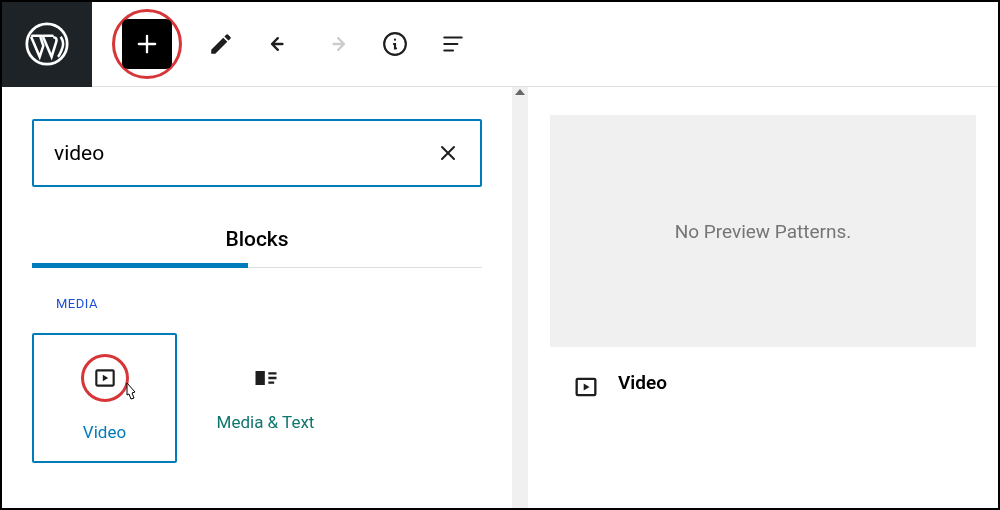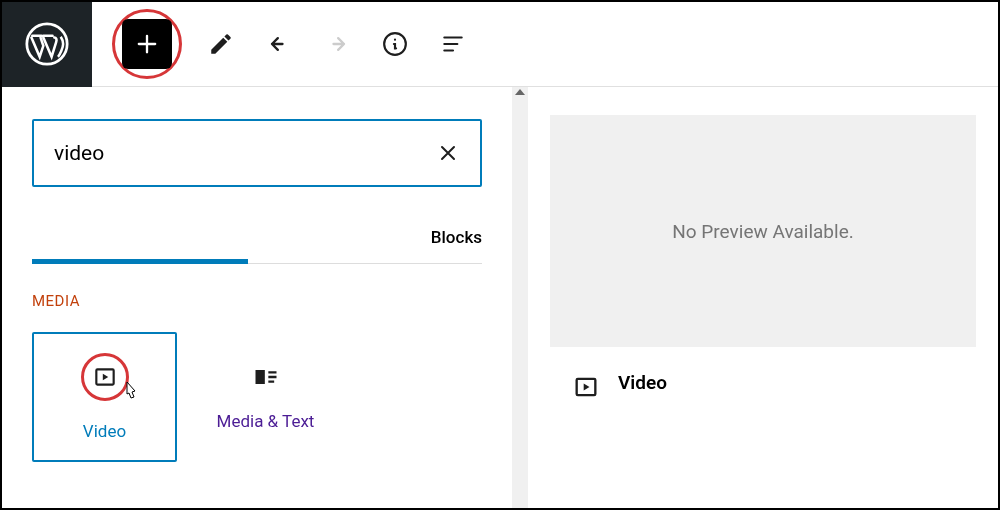--- a/index.html
+++ b/index.html
@@ -22,34 +22,34 @@
     .scroll-arrow-up { position: absolute; top: 2px; left: 3px; width: 0; height: 0; border-left: 5px solid transparent; border-right: 5px solid transparent; border-bottom: 6px solid #666; }
     
     .right-panel { flex: 1; padding: 28px 22px 0 22px; }
     
     .search-box { border: 2px solid #007cba; border-radius: 2px; height: 68px; display: flex; align-items: center; padding: 0 20px; margin-bottom: 24px; }
     .search-input { border: none; outline: none; font-size: 21px; flex: 1; font-family: inherit; }
     .search-input::placeholder { color: #757575; }
     .search-clear { cursor: pointer; display: flex; align-items: center; }
     
     .tabs { display: flex; border-bottom: 1px solid #ddd; }
-    .tab { flex: 1; padding: 16px 0; font-size: 17px; cursor: pointer; text-align: right; }
+    .tab { flex: 1; padding: 16px 0; font-size: 21px; cursor: pointer; text-align: center; }
     .tab.active { color: #000; font-weight: 500; }
     .tab-underline { height: 5px; background: #007cba; width: 216px; margin-top: -5px; }
     
-    .category-label { font-size: 15px; color: #c2410c; letter-spacing: 0.5px; margin-top: 28px; margin-bottom: 22px; }
+    .category-label { font-size: 13px; color: #1d4ed8; letter-spacing: 0.5px; margin-top: 28px; margin-bottom: 22px; margin-left: 24px; }
     
     .blocks-grid { display: flex; gap: 16px; }
     .block-item { width: 145px; height: 130px; display: flex; flex-direction: column; align-items: center; justify-content: center; gap: 20px; cursor: pointer; border-radius: 2px; position: relative; }
     .block-item.selected { border: 2px solid #007cba; }
     .block-item.selected .block-label { color: #007cba; }
     .block-icon-wrap { position: relative; }
     .block-icon-circle { width: 48px; height: 48px; border: 3px solid #d63638; border-radius: 50%; display: flex; align-items: center; justify-content: center; }
     .block-icon { width: 28px; height: 28px; display: flex; align-items: center; justify-content: center; }
-    .block-label { font-size: 17px; color: #4c1d95; }
+    .block-label { font-size: 17px; color: #0f766e; }
     .cursor-pointer { position: absolute; right: -12px; bottom: -10px; font-size: 20px; }
     
     .preview-box { background: #f0f0f0; height: 232px; display: flex; align-items: center; justify-content: center; font-size: 19px; color: #757575; }
     
     .detail-box { background: #fff; padding: 24px 22px; display: flex; gap: 18px; align-items: flex-start; }
     .detail-icon { width: 28px; height: 28px; flex-shrink: 0; margin-top: 2px; }
     .detail-text { flex: 1; }
     .detail-title { font-size: 19px; font-weight: 600; margin-bottom: 8px; }
     .detail-desc { font-size: 17px; color: #555; line-height: 1.5; }
   </style>
@@ -151,21 +151,21 @@
       </div>
     </div>
   </div>
 
   <div class="scrollbar">
     <div class="scroll-arrow-up"></div>
   </div>
 
   <div class="right-panel">
     <div class="preview-box">
-      <span>No Preview Available.</span>
+      <span>No Preview Patterns.</span>
     </div>
     <div class="detail-box">
       <span class="detail-icon">
         <svg viewBox="0 0 24 24" width="28" height="28">
             <rect x="4" y="5" width="16" height="14" rx="1" stroke="#1e1e1e" stroke-width="2" fill="none"></rect>
             <path d="M10 9l5 3-5 3V9z" fill="#1e1e1e"></path>
           </svg>
       </span>
       <div class="detail-text">
         <div class="detail-title">Video</div>

